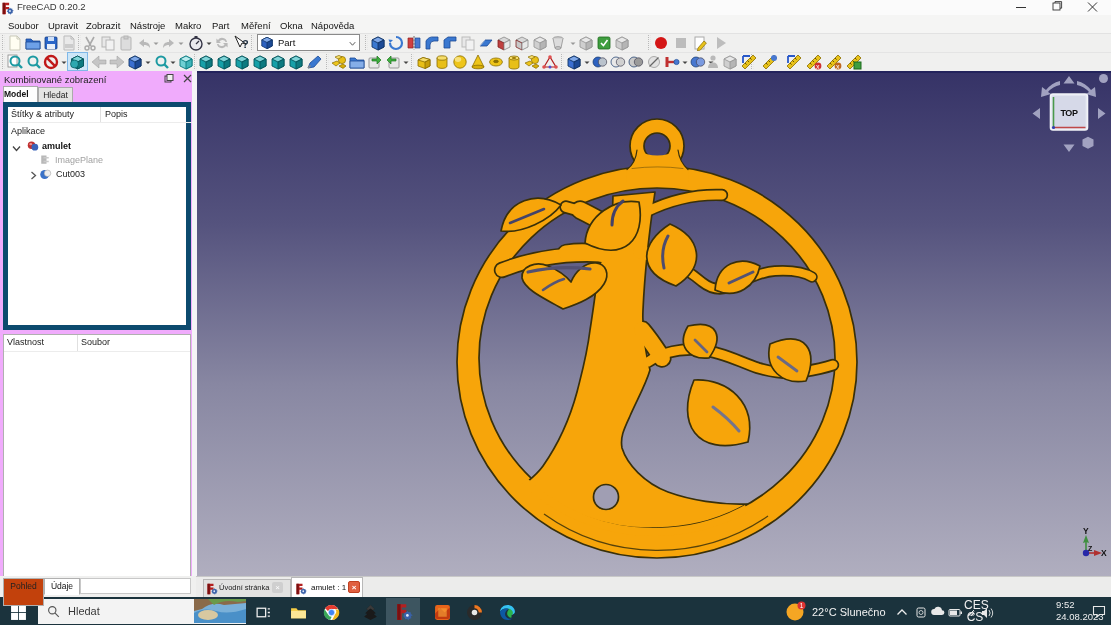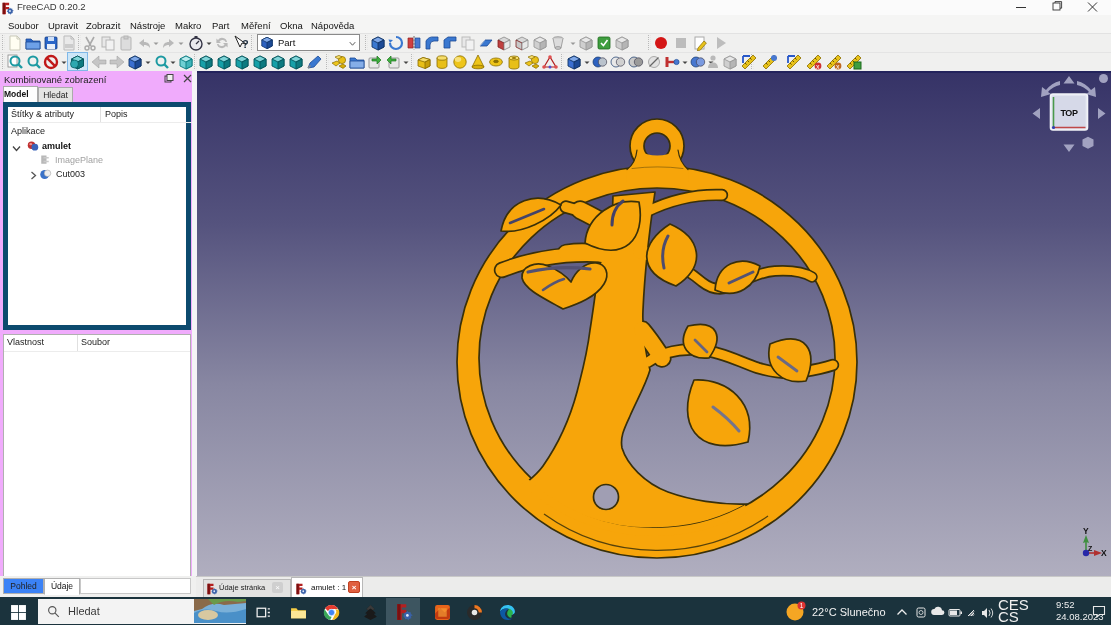--- a/index.html
+++ b/index.html
@@ -578,36 +578,36 @@
     <div class="abs" style="left:48px;top:62px;font-size:9px;color:#222">Cut003</div>
   </div>
 
   <div class="abs" style="left:3px;top:263px;width:188px;height:243px;background:#fff;border:1px solid #b0b0b0">
     <div class="abs" style="left:3px;top:2px;font-size:9px;color:#222">Vlastnost</div>
     <div class="abs" style="left:77px;top:2px;font-size:9px;color:#222">Soubor</div>
     <div class="abs" style="left:73px;top:0;width:1px;height:16px;background:#e0e0e0"></div>
     <div class="abs" style="left:0;top:16px;width:186px;height:1px;background:#ececec"></div>
   </div>
 </div>
-<div class="abs" style="left:3px;top:578px;width:41px;height:16px;background:#3b82f6;border:1px solid #b0b0b0;font-size:8.5px;color:#222;text-align:center;line-height:15px;z-index:6">Pohled</div>
+<div class="abs" style="left:3px;top:578px;width:41px;height:28px;background:#c2410c;border:1px solid #b0b0b0;font-size:8.5px;color:#222;text-align:center;line-height:15px;z-index:6">Pohled</div>
 <div class="abs" style="left:44px;top:578px;width:36px;height:17px;background:#fff;border:1px solid #b0b0b0;border-bottom:1px solid #fff;font-size:8.5px;color:#111;text-align:center;line-height:15px;z-index:6">Údaje</div>
 <div class="abs" style="left:80px;top:578px;width:111px;height:16px;background:#fff;border:1px solid #c8c8c8;z-index:6"></div>
 
 <div class="abs" style="left:196px;top:576px;width:915px;height:21px;background:#ececeb;border-top:1px solid #c8c8c8">
   <div class="abs" style="left:7px;top:2px;width:88px;height:19px;background:#e2e2e1;border:1px solid #b8b8b8;border-bottom:none"></div>
   <div class="abs" style="left:10px;top:4px"><svg width="12" height="12" viewBox="0 0 16 16">
         <path d="M2 1h8v3H6v2h4v3H6v6H2z" fill="#b42020"></path>
         <path d="M2 1h3v14H2z" fill="#7a1010"></path>
         <g fill="#3a62a8">
           <circle cx="11" cy="11" r="3"></circle>
           <path d="M11 6.8l1 1.6 1.8-.4.4 1.8 1.6 1-1.6 1 .4 1.8-1.8.4-1 1.6-1-1.6-1.8.4-.4-1.8-1.6-1 1.6-1-.4-1.8 1.8.4z" opacity="0.9"></path>
         </g>
         <circle cx="11" cy="11" r="1.2" fill="#dfe8f8"></circle>
       </svg></div>
-  <div class="abs" style="left:23px;top:6px;font-size:7.5px;color:#222;white-space:nowrap">Údaje stránka</div>
+  <div class="abs" style="left:23px;top:6px;font-size:7.5px;color:#222;white-space:nowrap">Úvodní stránka</div>
   <div class="abs" style="left:76px;top:5px;width:11px;height:11px;background:#cfcfcf;border-radius:2px;color:#fff;font-size:8px;text-align:center;line-height:11px">×</div>
   <div class="abs" style="left:95px;top:0;width:72px;height:21px;background:#fff;border:1px solid #b8b8b8;border-bottom:none"></div>
   <div class="abs" style="left:99px;top:4px"><svg width="12" height="12" viewBox="0 0 16 16">
         <path d="M2 1h8v3H6v2h4v3H6v6H2z" fill="#b42020"></path>
         <path d="M2 1h3v14H2z" fill="#7a1010"></path>
         <g fill="#3a62a8">
           <circle cx="11" cy="11" r="3"></circle>
           <path d="M11 6.8l1 1.6 1.8-.4.4 1.8 1.6 1-1.6 1 .4 1.8-1.8.4-1 1.6-1-1.6-1.8.4-.4-1.8-1.6-1 1.6-1-.4-1.8 1.8.4z" opacity="0.9"></path>
         </g>
         <circle cx="11" cy="11" r="1.2" fill="#dfe8f8"></circle>
@@ -700,17 +700,17 @@
 <path d="M18 9a3 3 0 0 1 .4-6 4 4 0 0 1 7.6 1.2A2.4 2.4 0 0 1 26 9z" fill="#e8e8e8"></path>
 <g>
       <rect x="33" y="3.5" width="11" height="6.5" rx="1" fill="none" stroke="#e8e8e8"></rect>
       <rect x="34" y="4.5" width="7" height="4.5" fill="#e8e8e8"></rect>
       <rect x="44.5" y="5.5" width="1.5" height="2.5" fill="#e8e8e8"></rect>
     </g>
 <path d="M52 10l6-6M53.5 10l4.5-4.5M55 10l3-3M56.5 10l1.5-1.5" stroke="#e8e8e8" stroke-width="1"></path>
 <path d="M66 5v4h2l3 3V2l-3 3z" fill="#e8e8e8"></path>
     <path d="M73 4a5 5 0 0 1 0 6M75 2.5a7.5 7.5 0 0 1 0 9" stroke="#e8e8e8" fill="none" stroke-width="0.9"></path>
 </svg>
-<div style="position:absolute;left:998px;top:599px;width:22px;text-align:left;font-size:15px;color:#f0f0f0;line-height:12px">CES<br>CS</div>
+<div style="position:absolute;left:964px;top:599px;width:22px;text-align:center;font-size:12px;color:#f0f0f0;line-height:12px">CES<br>CS</div>
 <div style="position:absolute;left:1056px;top:599px;width:60px;text-align:left;font-size:9.5px;color:#f0f0f0;line-height:12px">9:52<br>24.08.2023</div>
 <svg style="position:absolute;left:1092px;top:605px" width="14" height="13" viewBox="0 0 14 13">
 <path d="M1.5 1.5h11v8h-5l-2.5 2.5V9.5h-3.5z" fill="none" stroke="#e8e8e8" stroke-width="1.1"></path>
   </svg>
 
 </body></html>

